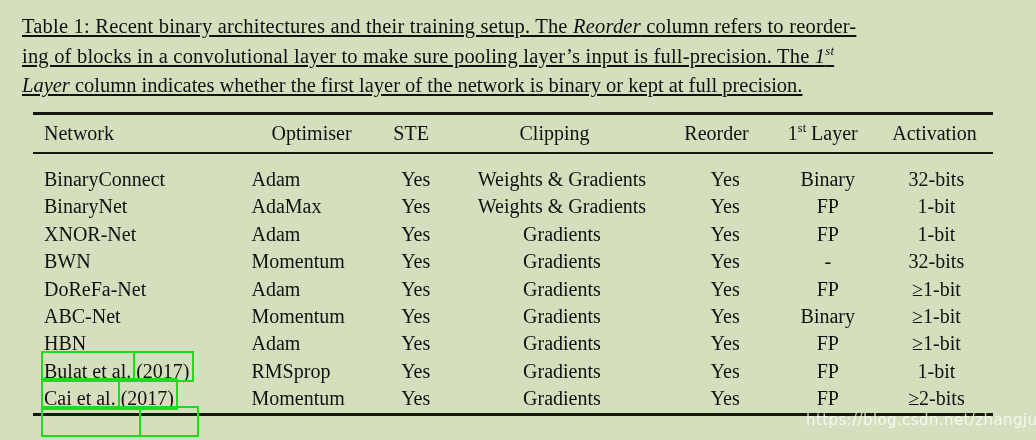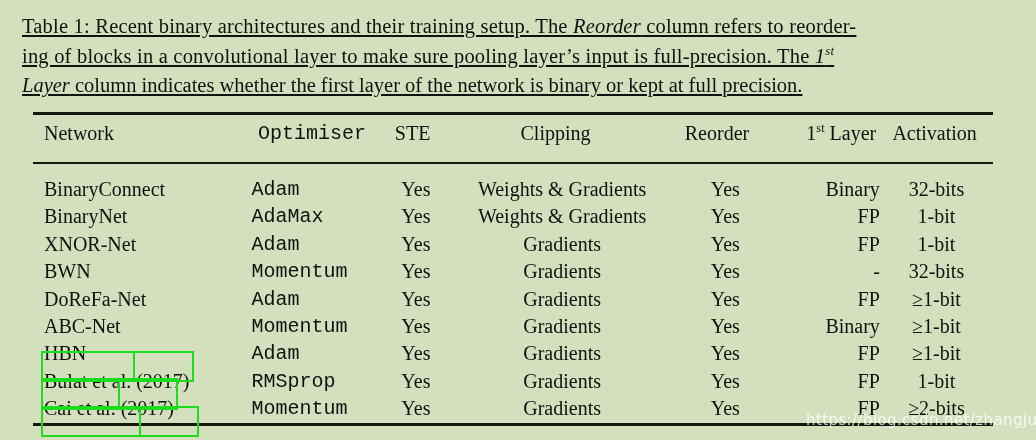--- a/index.html
+++ b/index.html
@@ -75,31 +75,31 @@
   }
   table.tbl th,
   table.tbl td {
     padding: 0;
     font-weight: normal;
     line-height: 27.4px;
     white-space: nowrap;
   }
   table.tbl thead th {
     padding-top: 5px;
-    padding-bottom: 15px;
+    padding-bottom: 5px;
   }
   table.tbl tbody tr:first-child td { padding-top: 12px; }
 
   
   .c-network    { text-align: left;   width: 215px; padding-left: 11px !important; }
-  .c-optimiser  { text-align: left;   width: 135px; font-family: Liberation Mono, monospace; }
+  .c-optimiser  { text-align: left;   width: 135px; }
   .c-ste        { text-align: center; width: 72px;  }
   .c-clipping   { text-align: center; width: 232px; }
   .c-reorder    { text-align: center; width: 110px; }
-  .c-layer      { text-align: right; width: 110px; }
+  .c-layer      { text-align: center; width: 110px; }
   .c-activation { text-align: center; width: 120px; }
 
   thead .c-optimiser { text-align: center; padding-left: 6px; }
 
   .cell-inner { display: inline-block; position: relative; }
 
   
   .gbox {
     position: absolute;
     border: 2.4px solid #1ddb1d;

